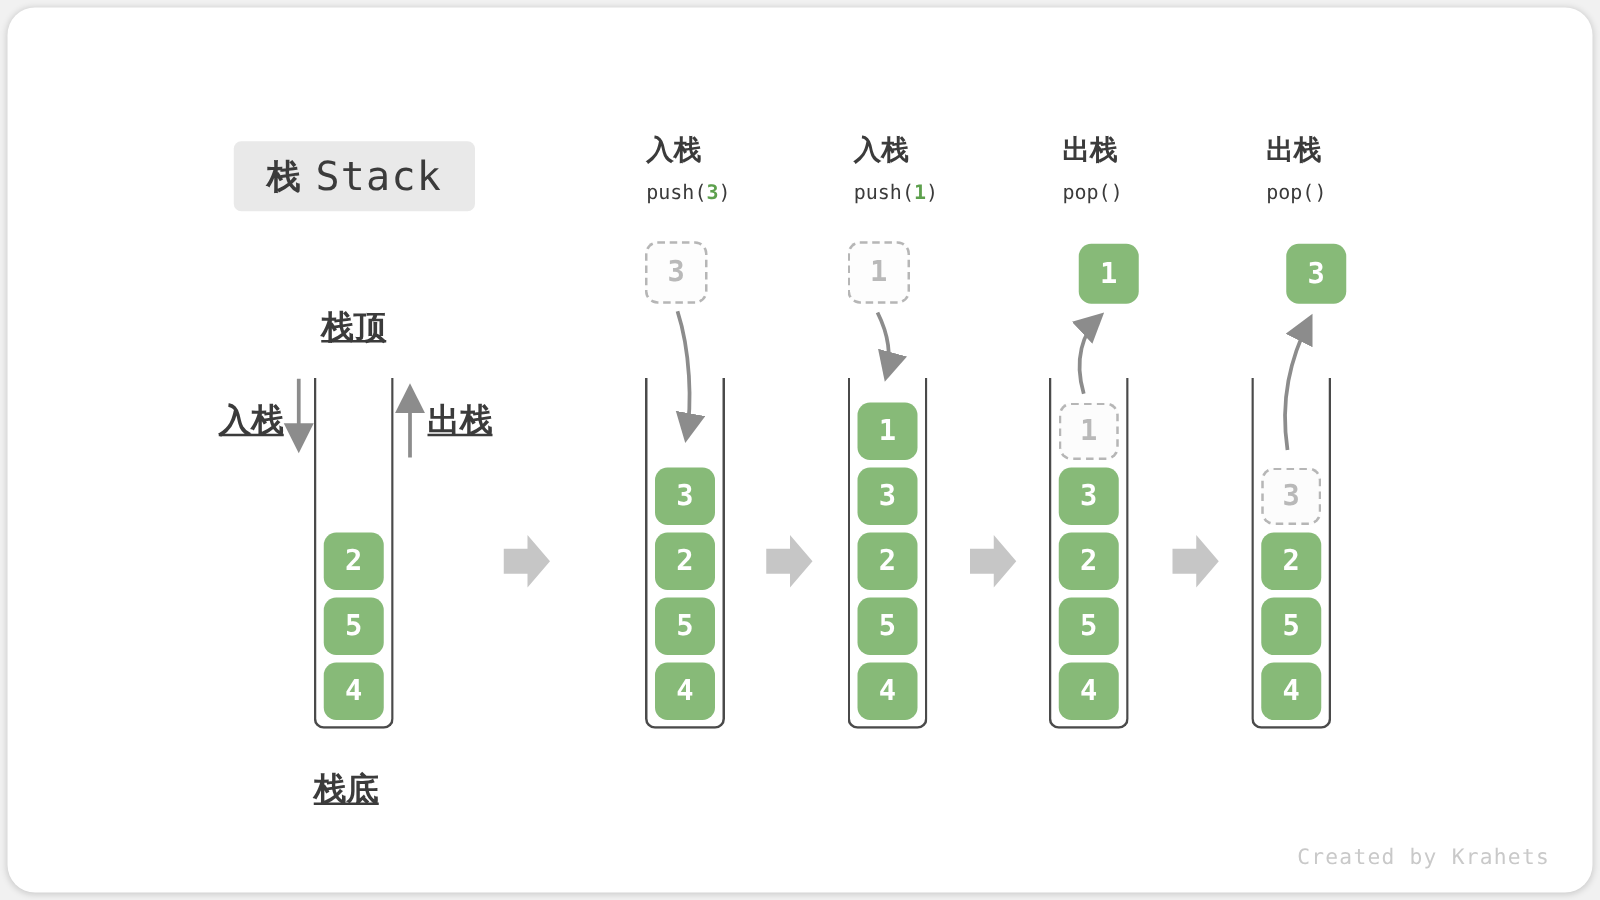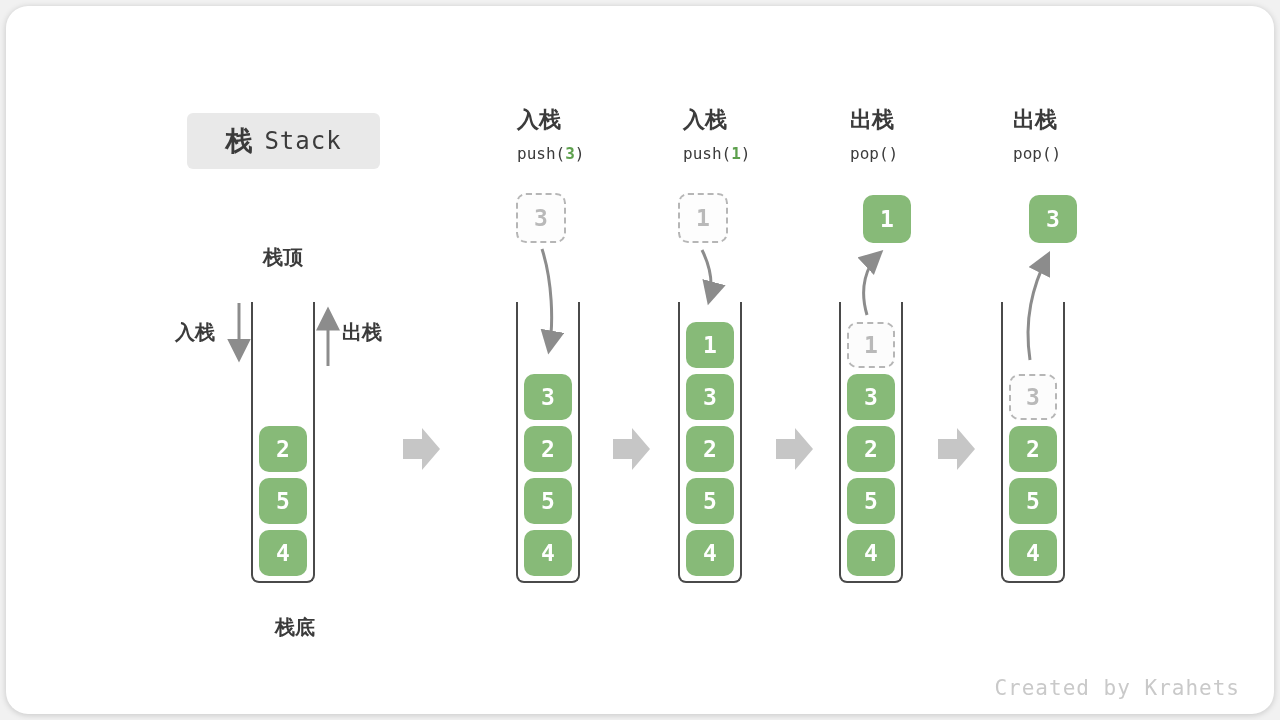--- a/index.html
+++ b/index.html
@@ -18,21 +18,21 @@
   }
   
   .title-box{
     position:absolute;left:187px;top:113px;width:193px;height:56px;
     background:var(--title-bg,#e9e9e9);
     border-radius:6px;
     display:flex;align-items:center;justify-content:center;gap:12px;
     color:var(--ink,#3b3b3b);
   }
   .title-zh{font-size:27px;font-weight:700;}
-  .title-en{font-family:"DejaVu Sans Mono",monospace;font-size:24px;font-weight:500;letter-spacing:1px;}
+  .title-en{font-family:"DejaVu Sans Mono",monospace;font-size:32px;font-weight:500;letter-spacing:1px;}
   
   .col-header{position:absolute;top:106px;color:var(--ink,#3b3b3b);}
   .col-header .h-label{font-size:22px;font-weight:700;line-height:28px;}
   .col-header .h-code{
     font-family:"DejaVu Sans Mono",monospace;font-size:16px;line-height:28px;margin-top:6px;
   }
   .h-code .arg{color:var(--code-green,#5da04d);font-weight:700;}
   .hdr-1{left:517px;} .hdr-2{left:683px;} .hdr-3{left:850px;} .hdr-4{left:1013px;}
   
   .float-box{
@@ -65,31 +65,31 @@
     display:flex;align-items:center;justify-content:center;
     font-family:"DejaVu Sans Mono",monospace;font-size:23px;font-weight:700;
     flex:0 0 auto;
   }
   .cell.solid{background:var(--box-green,#87ba78);color:#fff;}
   .cell.ghost{
     border:2px dashed var(--ghost-border,#b6b6b6);
     background:#fcfcfc;color:var(--ghost-text,#b9b9b9);
   }
   
-  .anno{position:absolute;color:var(--ink,#3b3b3b);font-size:20px;font-weight:700;}
+  .anno{position:absolute;color:var(--ink,#3b3b3b);font-size:26px;font-weight:700;text-decoration:underline;}
   .lbl-top{left:251px;top:244px;width:64px;text-align:center;}
-  .lbl-bottom{left:251px;top:614px;width:64px;text-align:right;}
+  .lbl-bottom{left:251px;top:614px;width:64px;text-align:left;}
   .lbl-push{left:175px;top:319px;}
   .lbl-pop{left:342px;top:319px;}
   
   .overlay{position:absolute;left:0;top:0;pointer-events:none;}
   
   .watermark{
     position:absolute;right:40px;top:676px;
-    font-family:"DejaVu Sans Mono",monospace;font-size:21px;
+    font-family:"DejaVu Sans Mono",monospace;font-size:17px;
     color:#c9c9c9;letter-spacing:1px;
   }
 </style>
 </head>
 <body>
 
 <div class="stage">
   <div class="card"></div>
 
   <div class="title-box">

